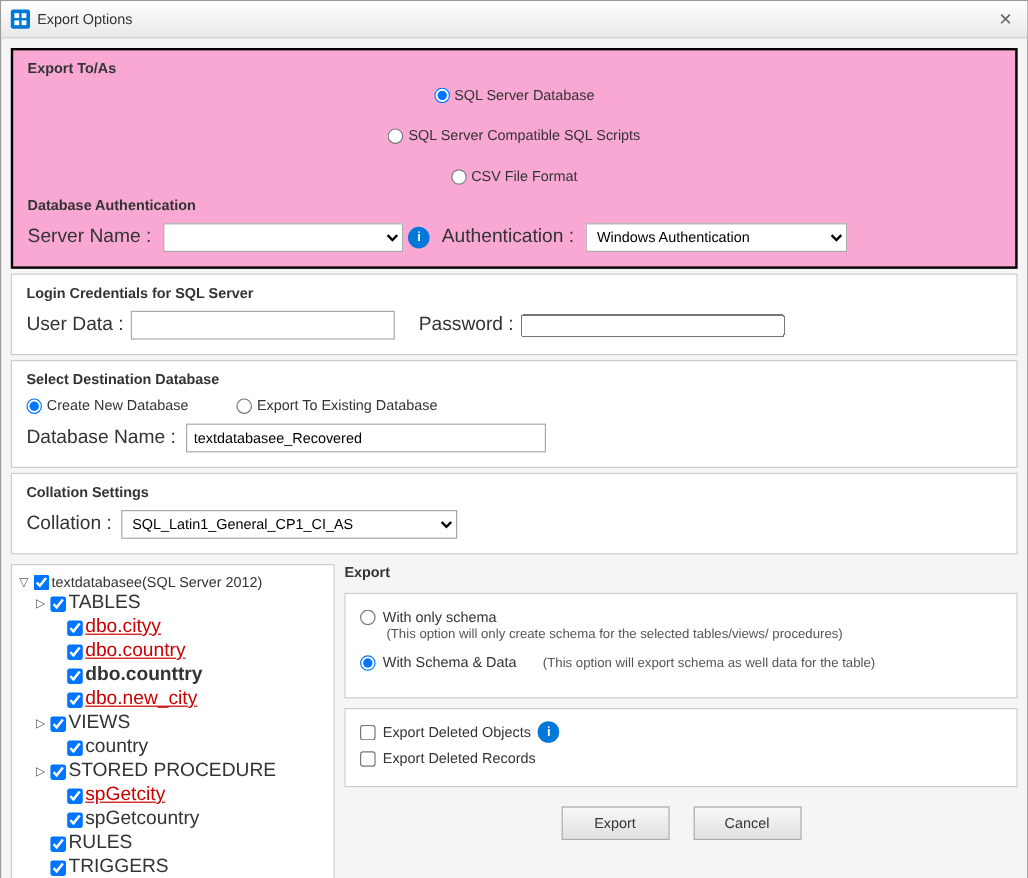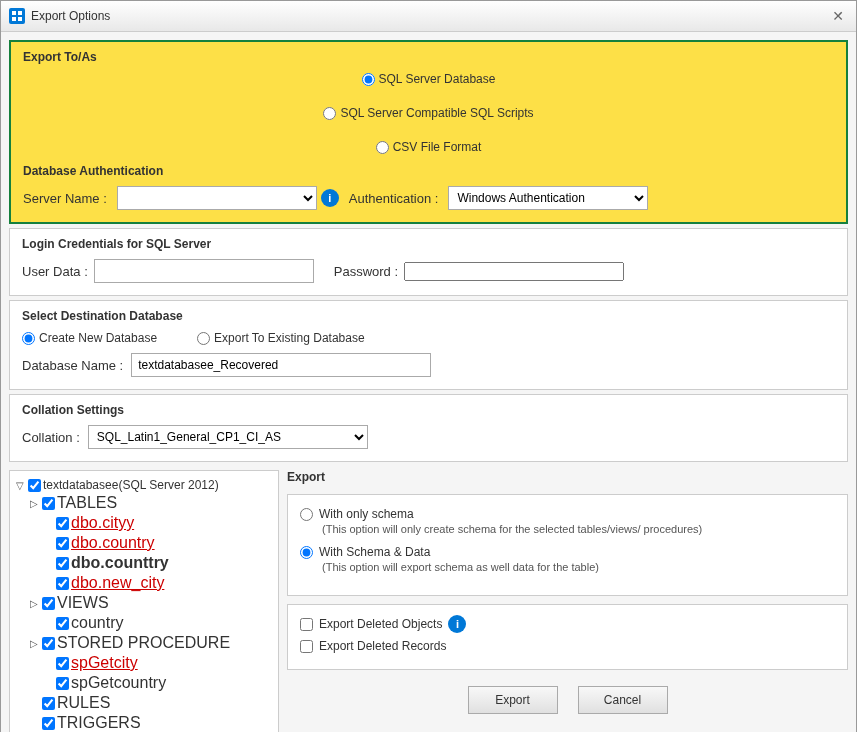--- a/index.html
+++ b/index.html
@@ -59,24 +59,24 @@
       align-items: center;
       justify-content: center;
     }
 
     .window-content {
       padding: 8px;
     }
 
     
     .export-to-section {
-      border: 2px solid #15803d;
+      border: 2px solid #000000;
       padding: 8px 12px 12px;
       margin-bottom: 4px;
-      background: #fde047;
+      background: #f9a8d4;
     }
     .section-title {
       font-size: 12px;
       font-weight: bold;
       color: #333;
       margin-bottom: 8px;
     }
     .radio-group {
       display: flex;
       align-items: center;
@@ -96,21 +96,21 @@
     .db-auth-section {
       margin-top: 6px;
     }
     .db-auth-row {
       display: flex;
       align-items: center;
       gap: 10px;
       margin-top: 6px;
     }
     .field-label {
-      font-size: 13px;
+      font-size: 16px;
       color: #333;
       white-space: nowrap;
     }
     .dropdown-container {
       display: flex;
       align-items: center;
       gap: 4px;
     }
     select {
       border: 1px solid #aaa;
@@ -138,21 +138,21 @@
       justify-content: center;
       font-size: 11px;
       font-weight: bold;
       cursor: pointer;
       flex-shrink: 0;
     }
     .server-name-select {
       width: 200px;
     }
     .auth-select {
-      width: 200px;
+      width: 218px;
     }
 
     
     .credentials-section {
       border: 1px solid #ccc;
       padding: 8px 12px 12px;
       margin-bottom: 4px;
       background: white;
     }
     .credentials-row {
@@ -506,21 +506,21 @@
             <div style="display:flex;flex-direction:column;">
               <label style="display:flex;align-items:center;gap:6px;">
                 <input type="radio" name="exportType" style="">
                 <span class="export-option-text">With only schema</span>
               </label>
               <div class="export-option-desc" style="margin-left:22px;">(This option will only create schema for the  selected tables/views/ procedures)</div>
             </div>
           </div>
 
           <div class="export-option">
-            <div style="display:flex;flex-direction:column;">
+            <div style="display:flex;flex-direction:row;">
               <label style="display:flex;align-items:center;gap:6px;">
                 <input type="radio" name="exportType" checked="" style="">
                 <span class="export-option-text">With Schema &amp; Data</span>
               </label>
               <div class="export-option-desc" style="margin-left:22px;">(This option will export schema as well data for the table)</div>
             </div>
           </div>
         </div>
 
         <div class="export-checkboxes">

